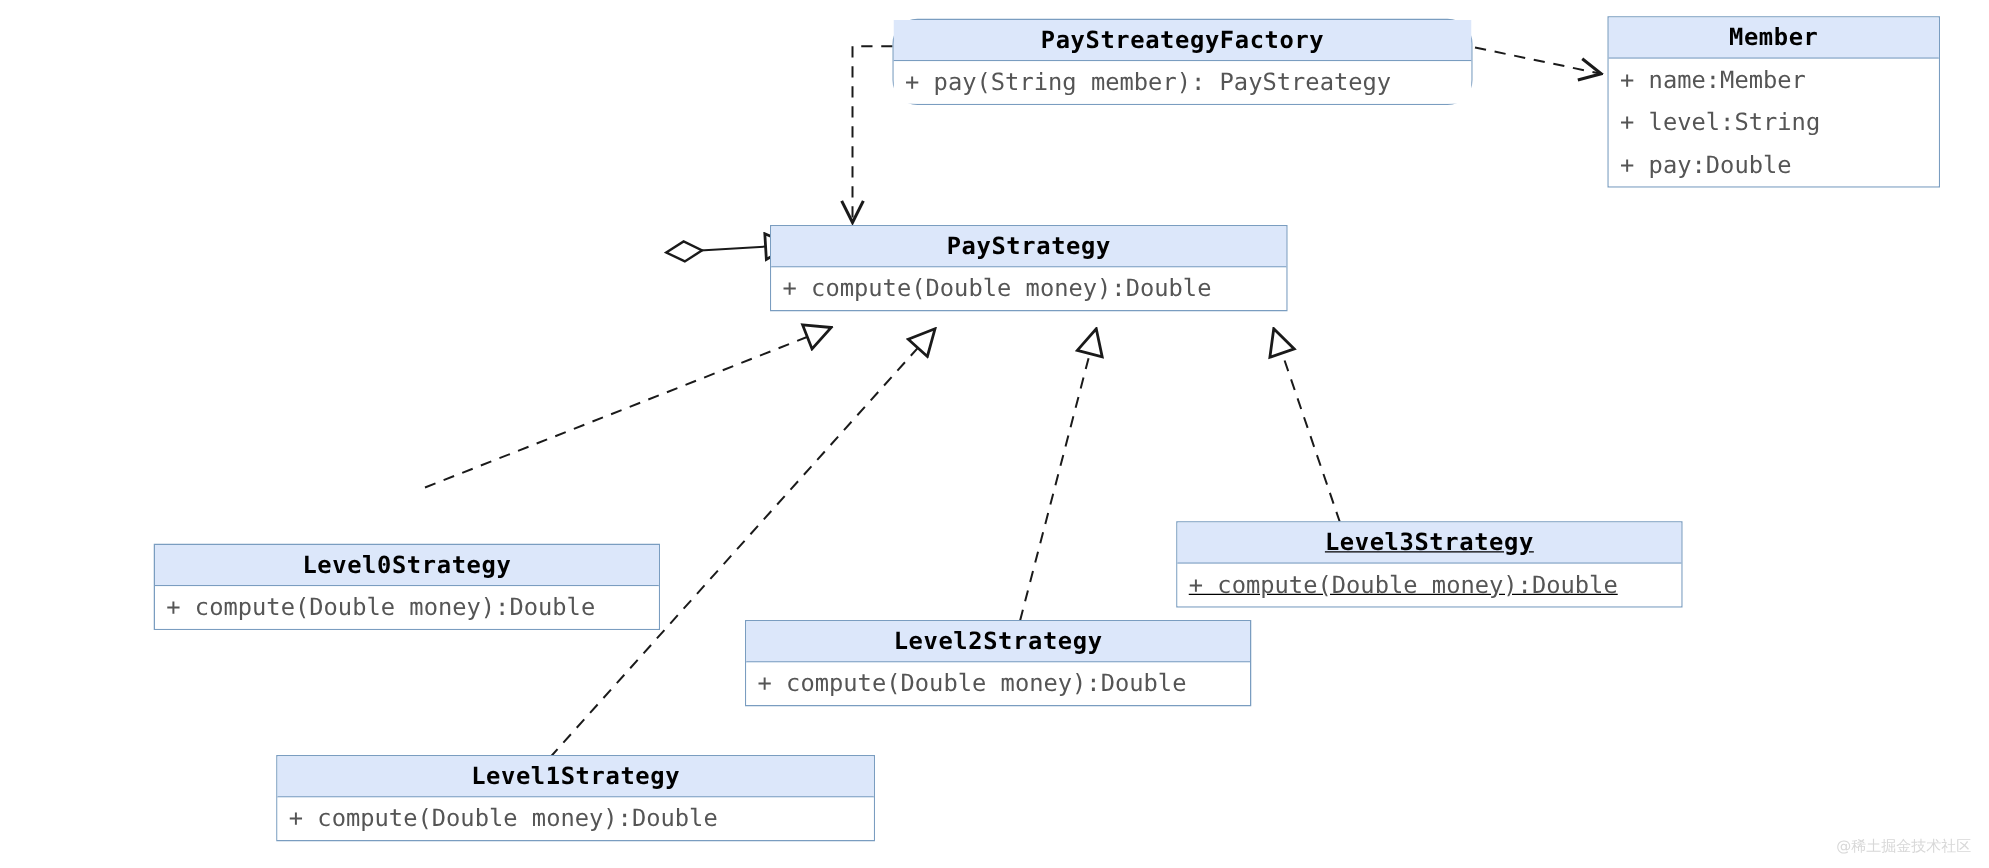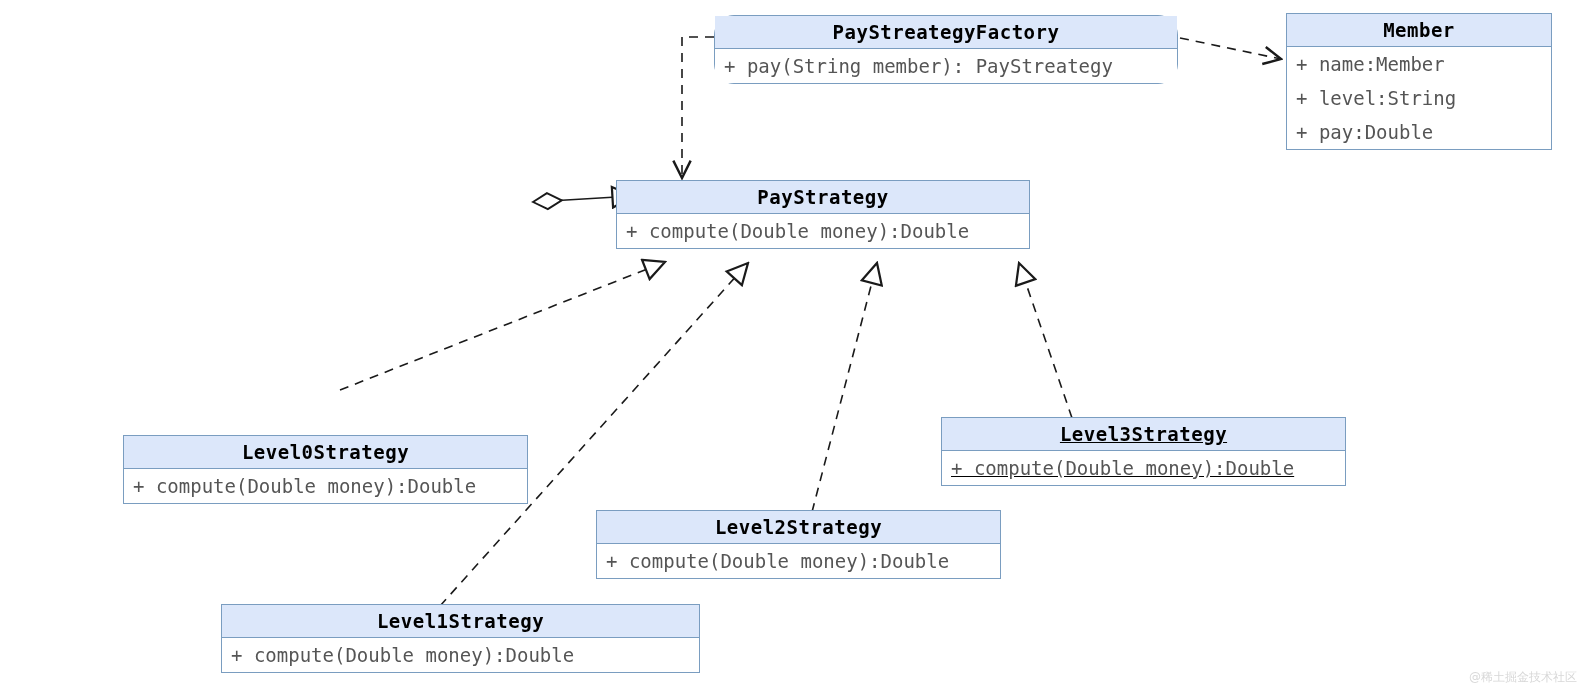--- a/index.html
+++ b/index.html
@@ -152,21 +152,21 @@
     </div>
   </div>
 
   <div class="uml-class" style="left:941px; top:417px; width:405px;text-decoration:underline;">
     <div class="uml-header">Level3Strategy</div>
     <div class="uml-body">
       <div class="uml-member">+ compute(Double money):Double</div>
     </div>
   </div>
 
-  <div class="uml-class" style="left:596px; top:510px; width:405px;">
+  <div class="uml-class" style="left:596px; top:496px; width:405px;">
     <div class="uml-header">Level2Strategy</div>
     <div class="uml-body">
       <div class="uml-member">+ compute(Double money):Double</div>
     </div>
   </div>
 
   <div class="uml-class" style="left:221px; top:604px; width:479px;">
     <div class="uml-header">Level1Strategy</div>
     <div class="uml-body">
       <div class="uml-member">+ compute(Double money):Double</div>

